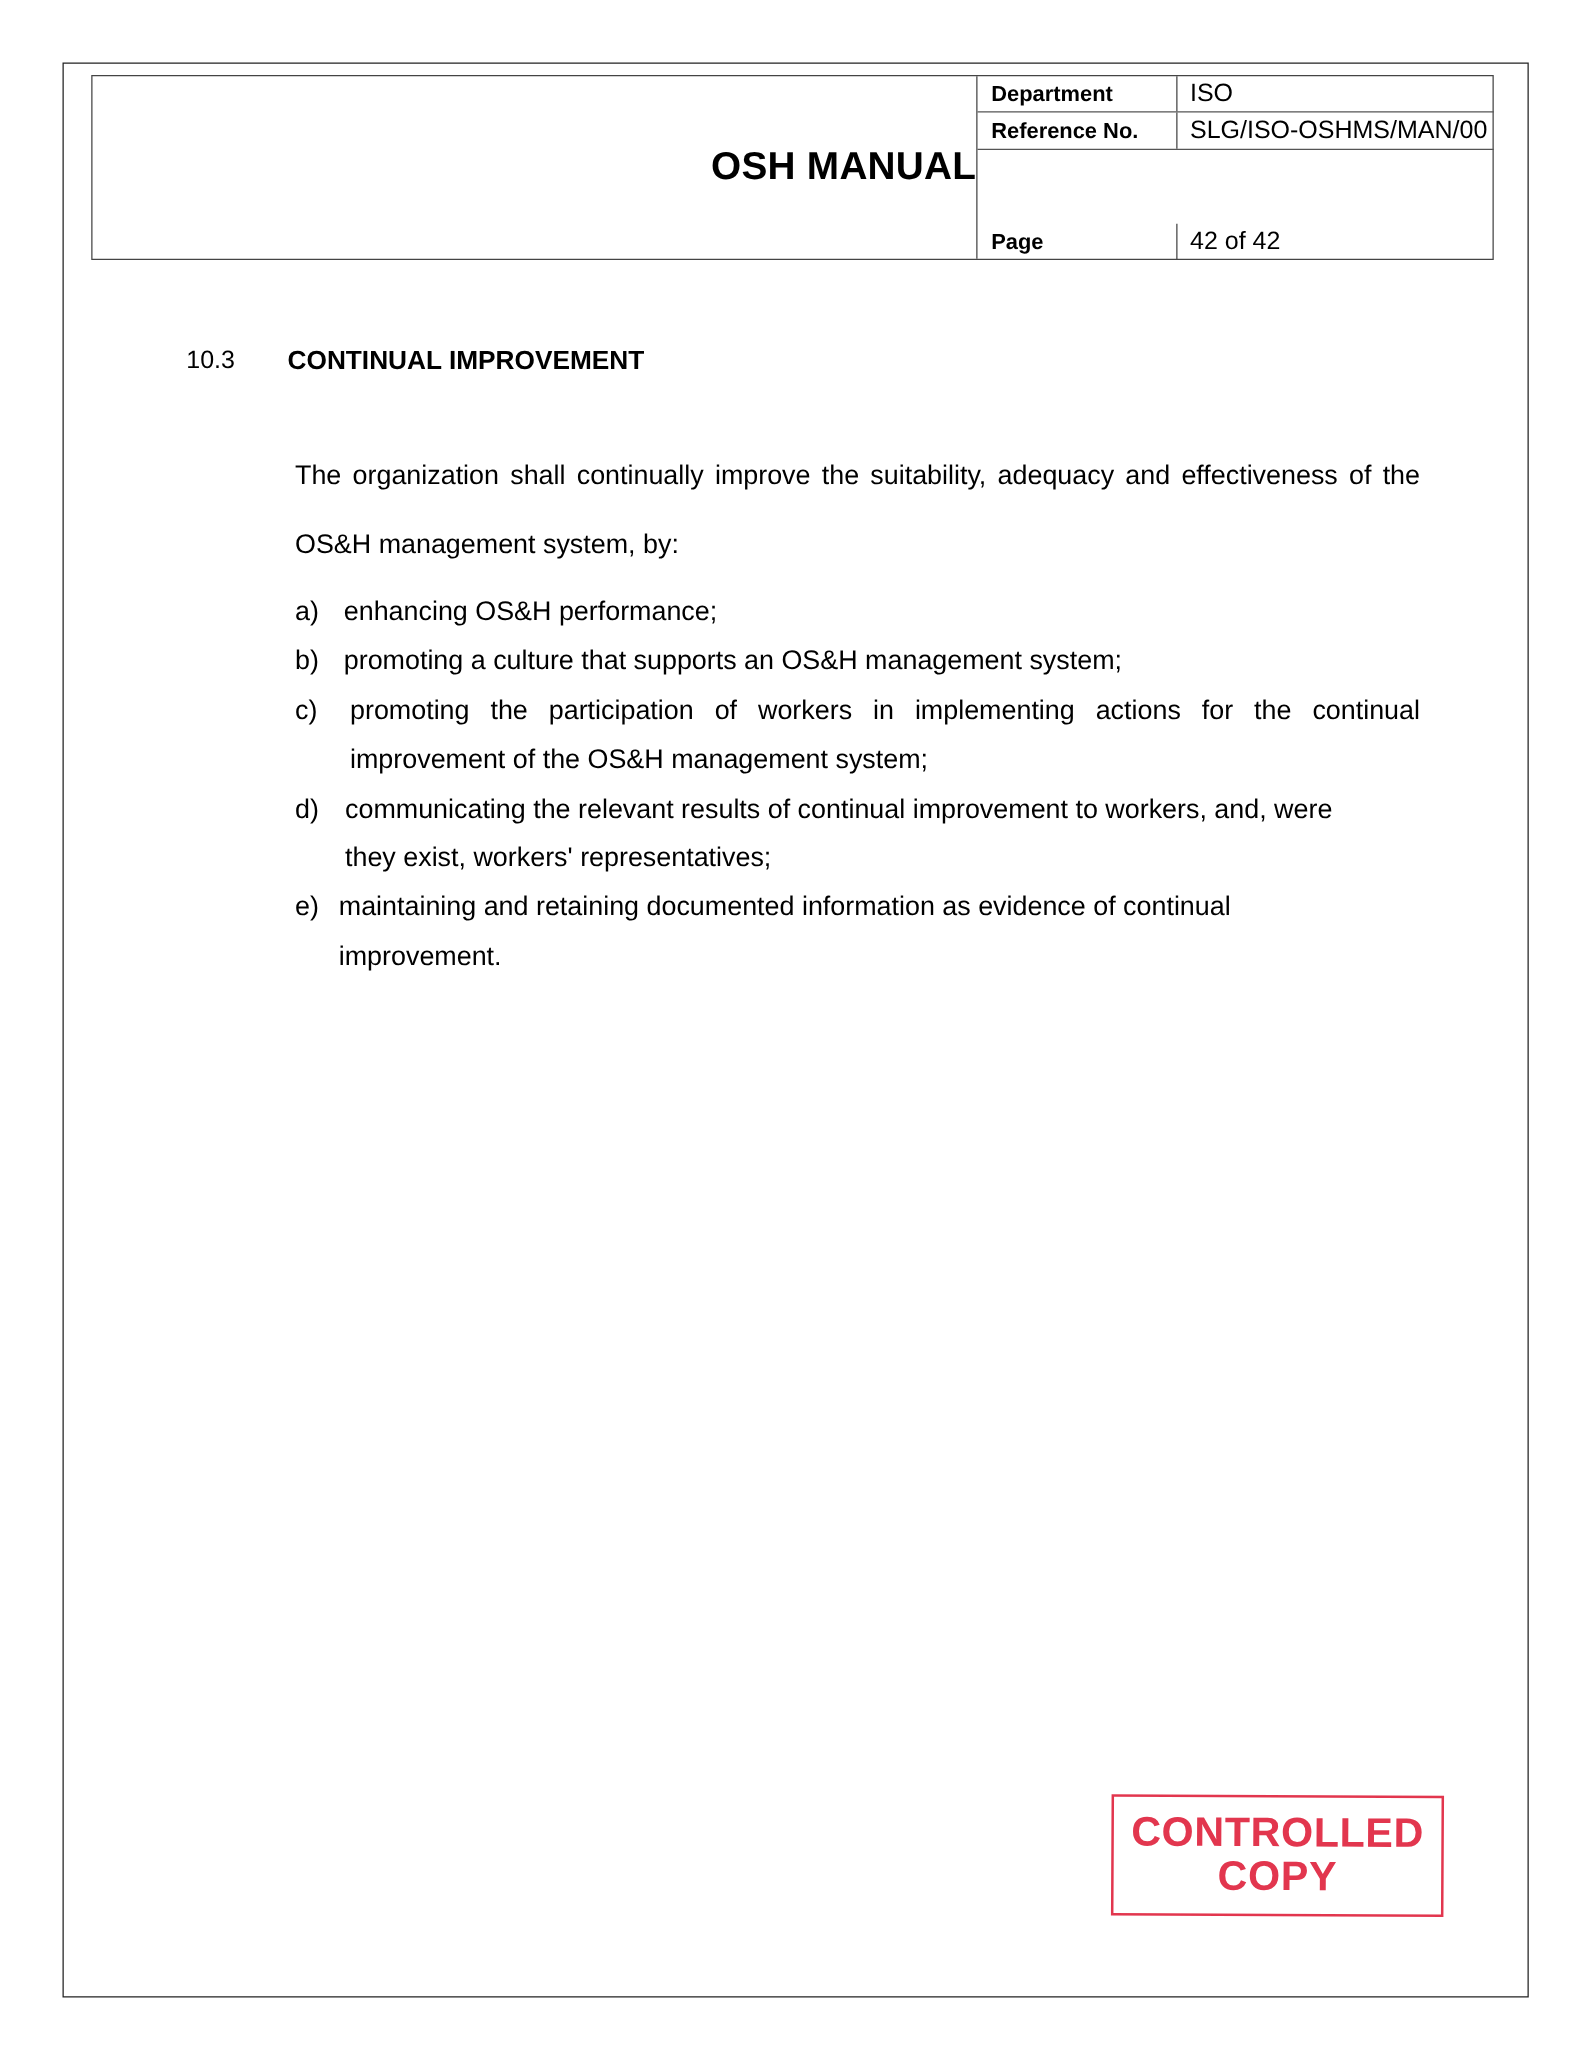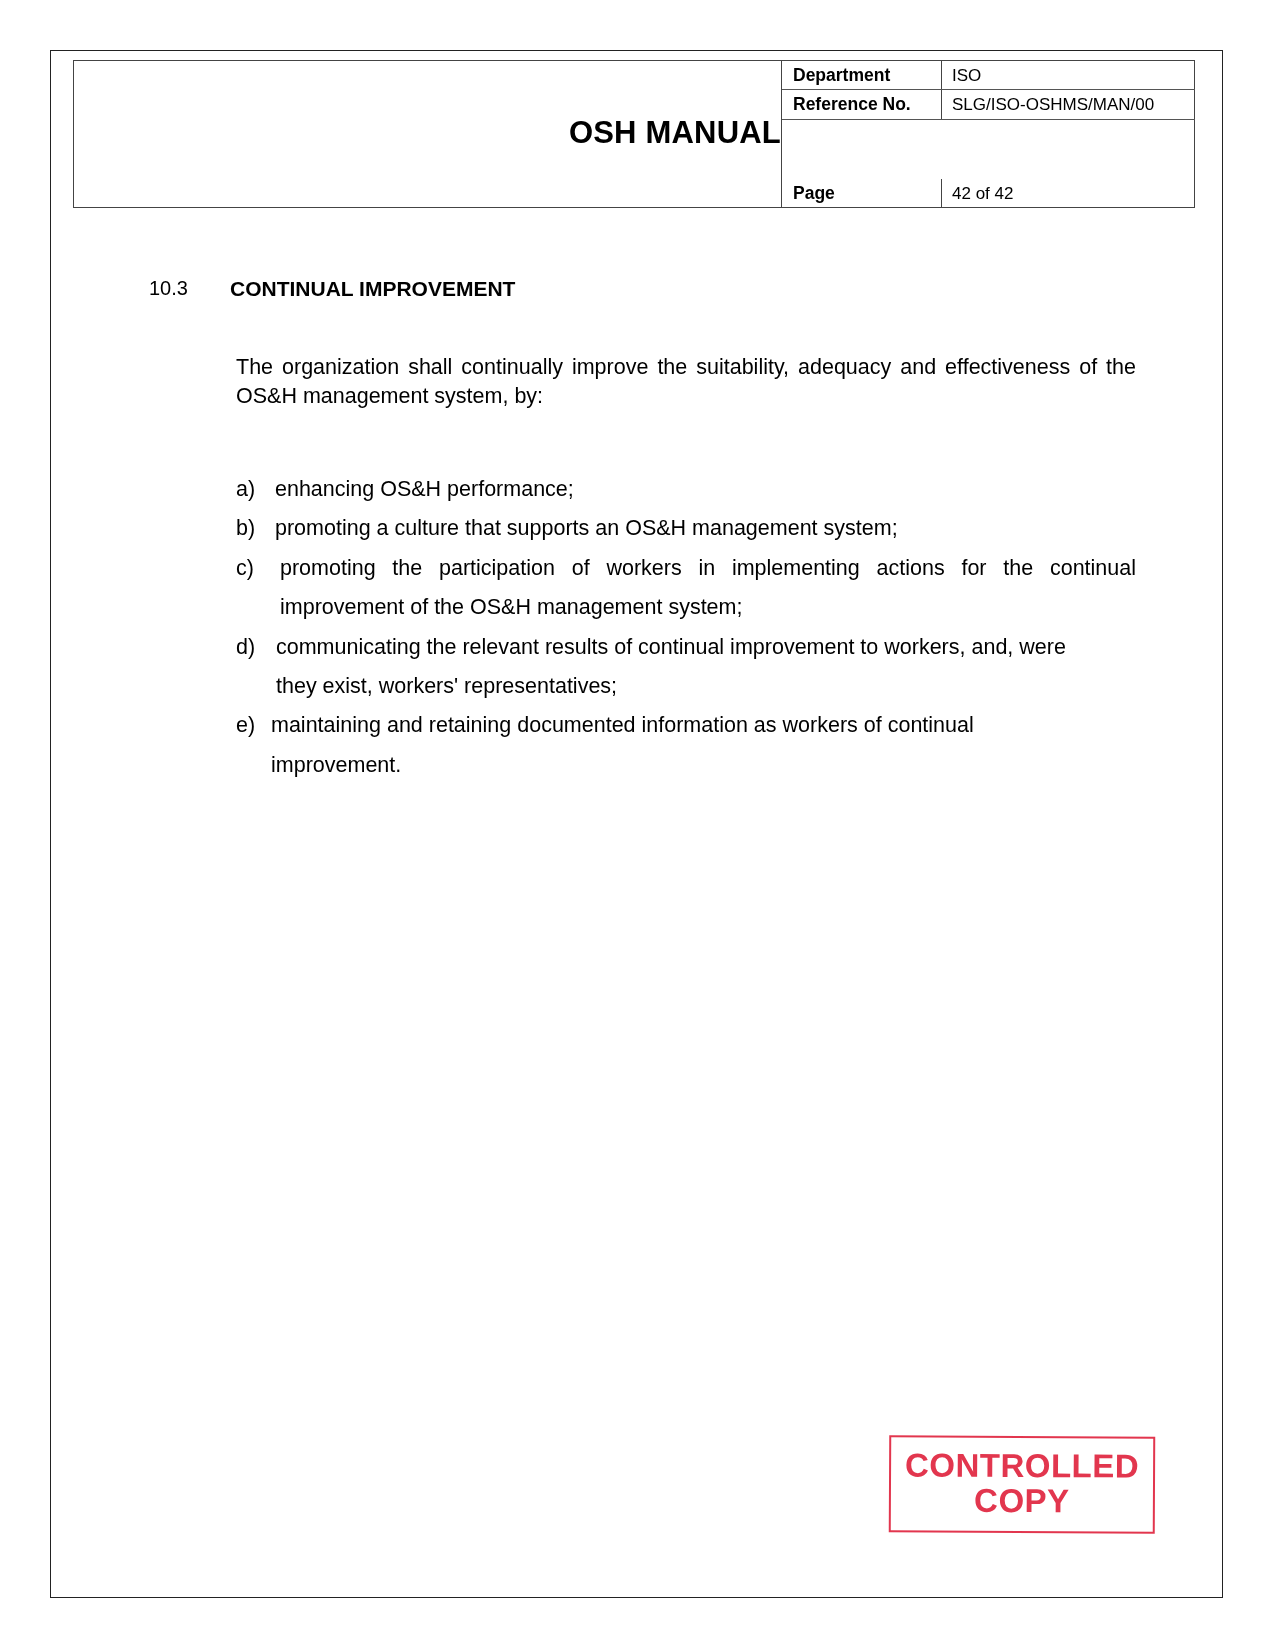--- a/index.html
+++ b/index.html
@@ -16,24 +16,24 @@
                      display:flex; align-items:center; justify-content:flex-end; }
   .hdr .title-cell span { font-weight:bold; font-size:31px; letter-spacing:0.2px; margin-top:-3px; }
   .hdr .meta { position:absolute; left:708px; top:0; width:413px; height:100%; }
   .meta-row { position:absolute; left:0; width:100%; height:29.4px; box-sizing:border-box;
               border-bottom:1.5px solid #555; }
   .meta-row:last-child { border-bottom:none; }
   .meta-label { position:absolute; left:0; top:0; width:160px; height:100%; box-sizing:border-box;
                 border-right:1.5px solid #444; padding-left:11px; font-weight:bold; font-size:17.5px;
                 line-height:29px; }
   .meta-value { position:absolute; left:160px; top:0; right:0; height:100%; padding-left:10px;
-                font-size:17px; line-height:29px; }
+                font-size:20px; line-height:29px; }
   .section-num { position:absolute; left:149px; top:277px; font-weight:normal; font-size:20px; }
   .section-title { position:absolute; left:230px; top:277px; font-weight:bold; font-size:21px; }
-  .para { position:absolute; left:236px; top:353px; width:900px; font-size:21.5px; line-height:29px;
+  .para { position:absolute; left:236px; top:353px; width:900px; font-size:21.5px; line-height:55px;
           text-align:justify; text-align-last:left; }
   .list { position:absolute; left:236px; top:470px; width:900px; font-size:21.5px; line-height:39.4px; margin:0; padding:0; }
   .li { position:relative; display:block; }
   .li .lbl { position:absolute; left:0; top:0; }
   .li .txt { display:block; }
   .li.a .txt, .li.b .txt { padding-left:39px; }
   .li.c .txt { padding-left:44px; text-align:justify; text-align-last:left; }
   .li.d .txt { padding-left:40px; }
   .li.e .txt { padding-left:35px; }
   .stamp { position:absolute; left:889px; top:1436px; width:266px; height:97px; box-sizing:border-box;
@@ -84,20 +84,20 @@
   <div class="li c">
     <span class="lbl">c)</span>
     <span class="txt">promoting the participation of workers in implementing actions for the continual improvement of the OS&amp;H management system;</span>
   </div>
   <div class="li d" style="width:860px;">
     <span class="lbl">d)</span>
     <span class="txt">communicating the relevant results of continual improvement to workers, and, were they exist, workers' representatives;</span>
   </div>
   <div class="li e" style="width:790px;">
     <span class="lbl">e)</span>
-    <span class="txt">maintaining and retaining documented information as workers of continual improvement.</span>
+    <span class="txt">maintaining and retaining documented information as evidence of continual improvement.</span>
   </div>
 </div>
 
 <div class="stamp">
   <div>CONTROLLED</div>
   <div>COPY</div>
 </div>
 
 </body></html>

